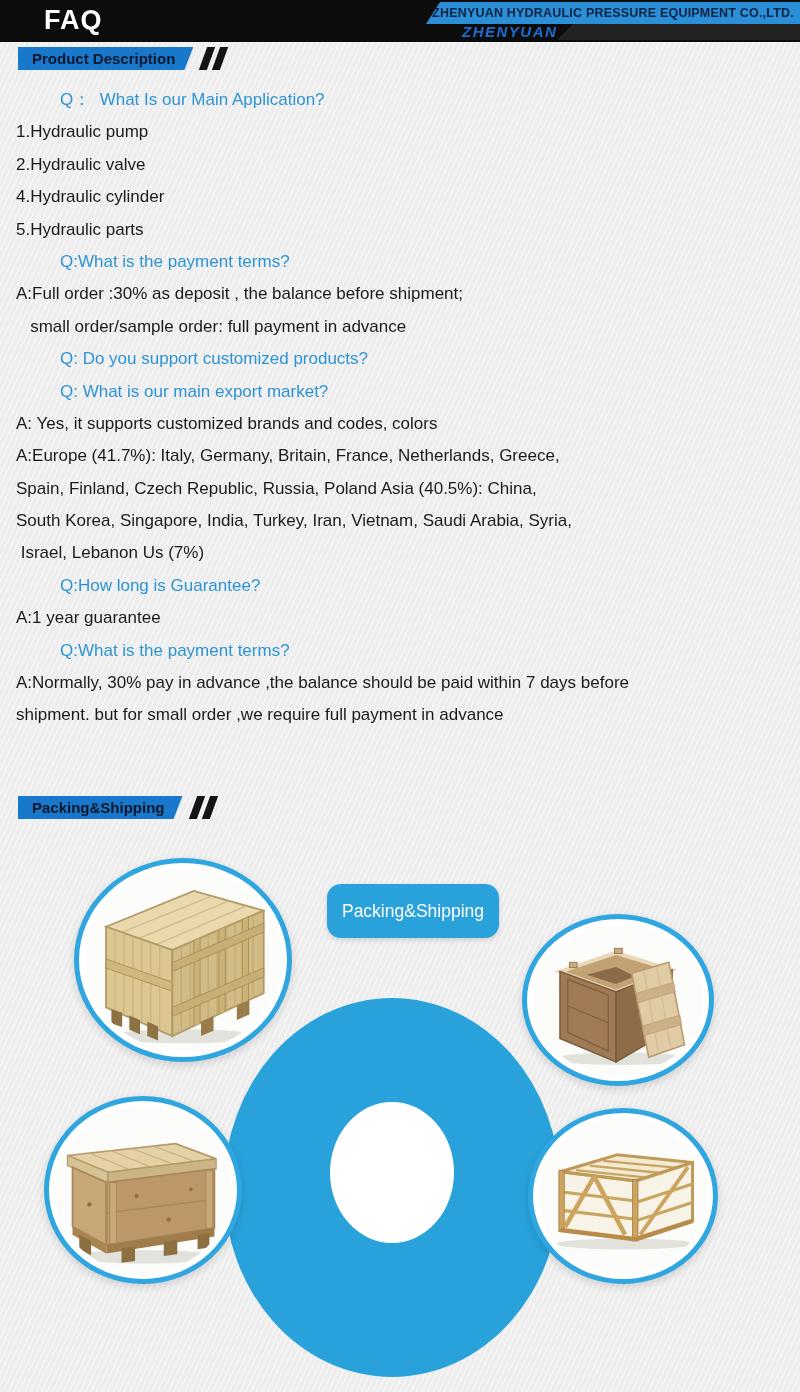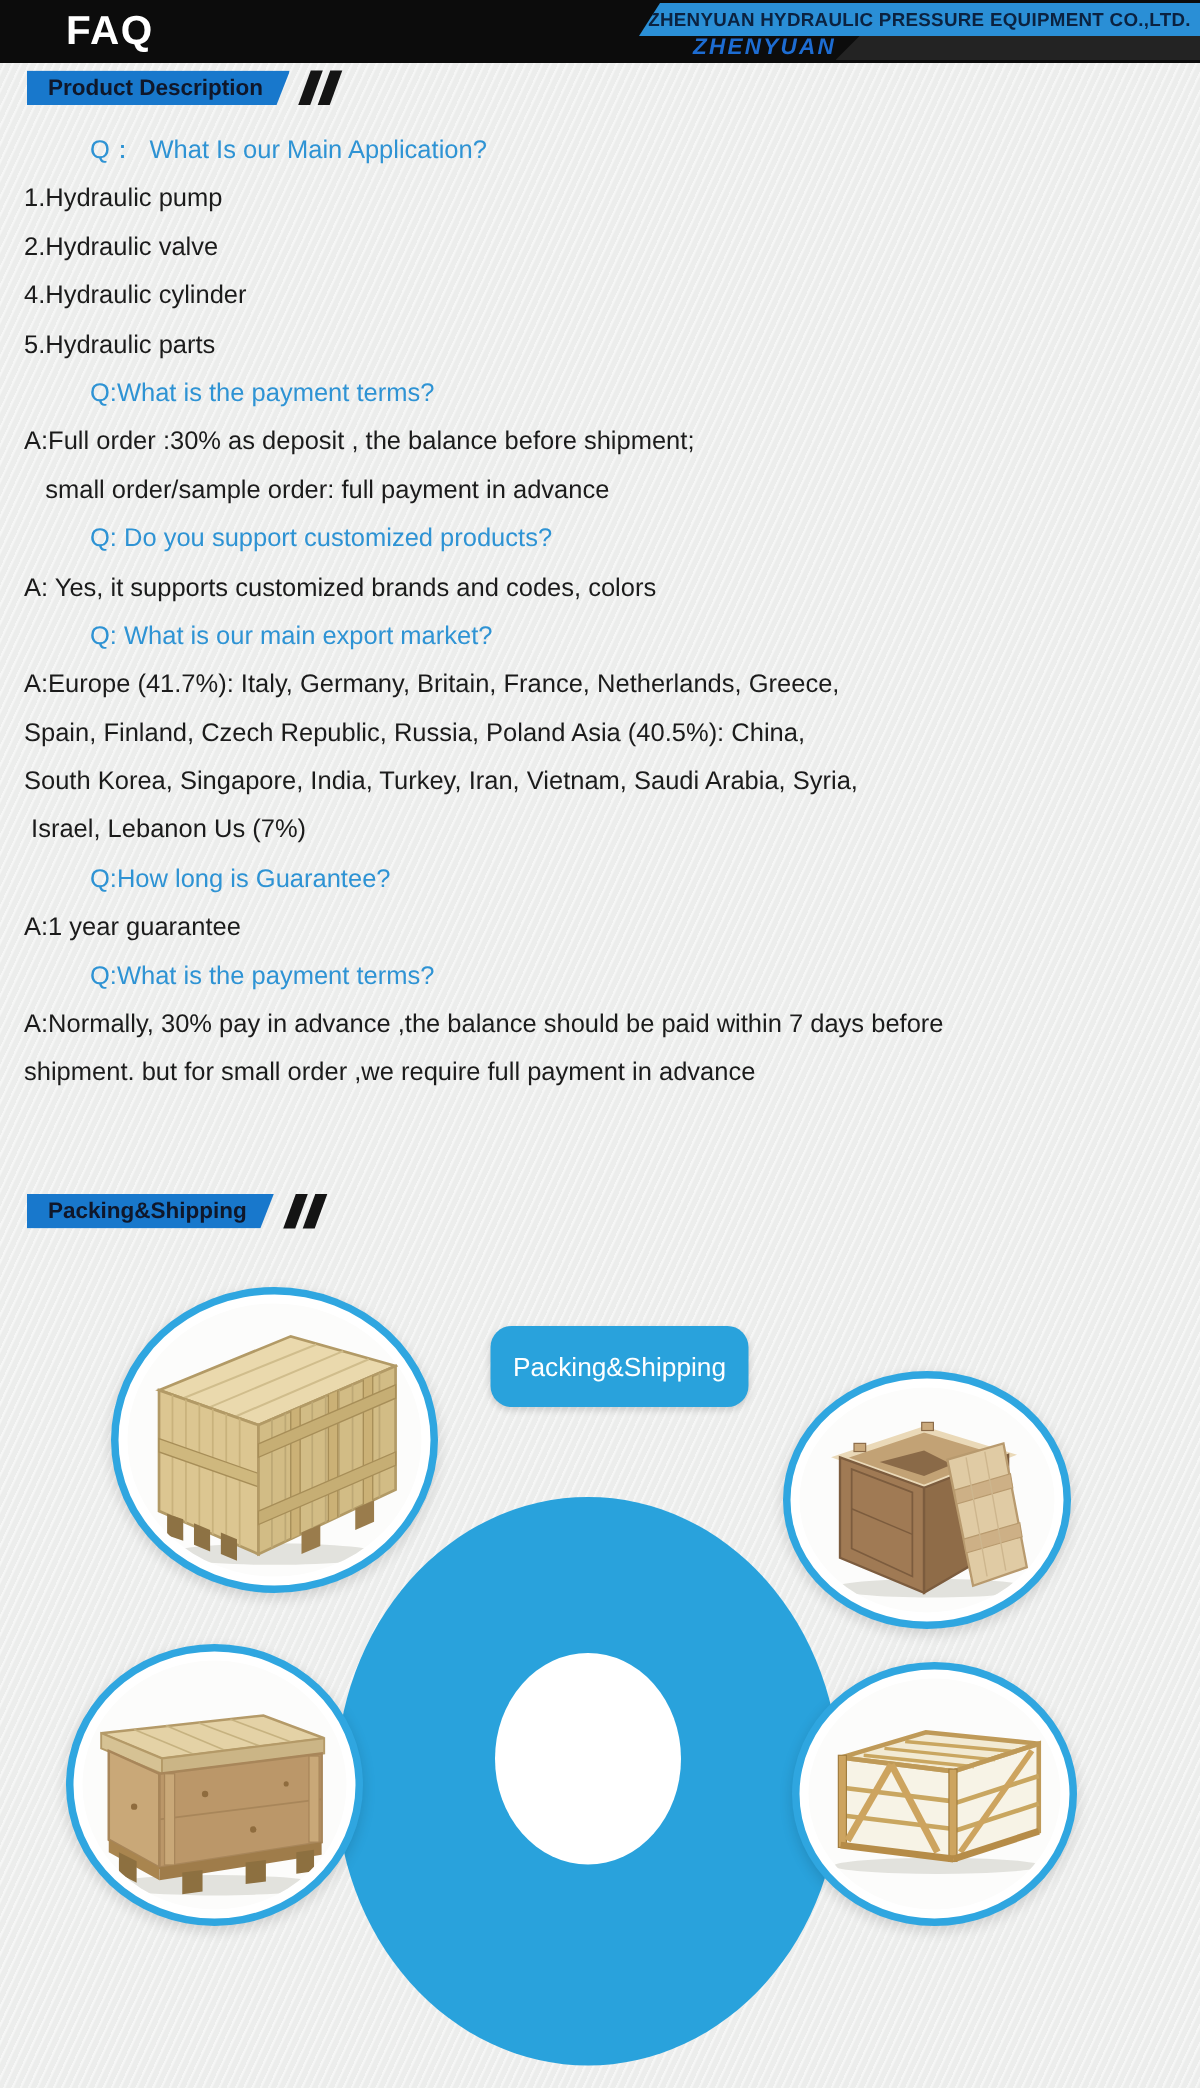--- a/index.html
+++ b/index.html
@@ -92,22 +92,22 @@
   <div class="faq">
       <div class="faq-line q">Q：  What Is our Main Application?</div>
       <div class="faq-line a">1.Hydraulic pump</div>
       <div class="faq-line a">2.Hydraulic valve</div>
       <div class="faq-line a">4.Hydraulic cylinder</div>
       <div class="faq-line a">5.Hydraulic parts</div>
       <div class="faq-line q">Q:What is the payment terms?</div>
       <div class="faq-line a">A:Full order :30% as deposit , the balance before shipment;</div>
       <div class="faq-line a">   small order/sample order: full payment in advance</div>
       <div class="faq-line q">Q: Do you support customized products?</div>
+      <div class="faq-line q">Q: What is our main export market?</div>
       <div class="faq-line a">A: Yes, it supports customized brands and codes, colors</div>
-      <div class="faq-line q">Q: What is our main export market?</div>
       <div class="faq-line a">A:Europe (41.7%): Italy, Germany, Britain, France, Netherlands, Greece,</div>
       <div class="faq-line a">Spain, Finland, Czech Republic, Russia, Poland Asia (40.5%): China,</div>
       <div class="faq-line a">South Korea, Singapore, India, Turkey, Iran, Vietnam, Saudi Arabia, Syria,</div>
       <div class="faq-line a"> Israel, Lebanon Us (7%)</div>
       <div class="faq-line q">Q:How long is Guarantee?</div>
       <div class="faq-line a">A:1 year guarantee</div>
       <div class="faq-line q">Q:What is the payment terms?</div>
       <div class="faq-line a">A:Normally, 30% pay in advance ,the balance should be paid within 7 days before</div>
       <div class="faq-line a">shipment. but for small order ,we require full payment in advance</div>
     </div>

